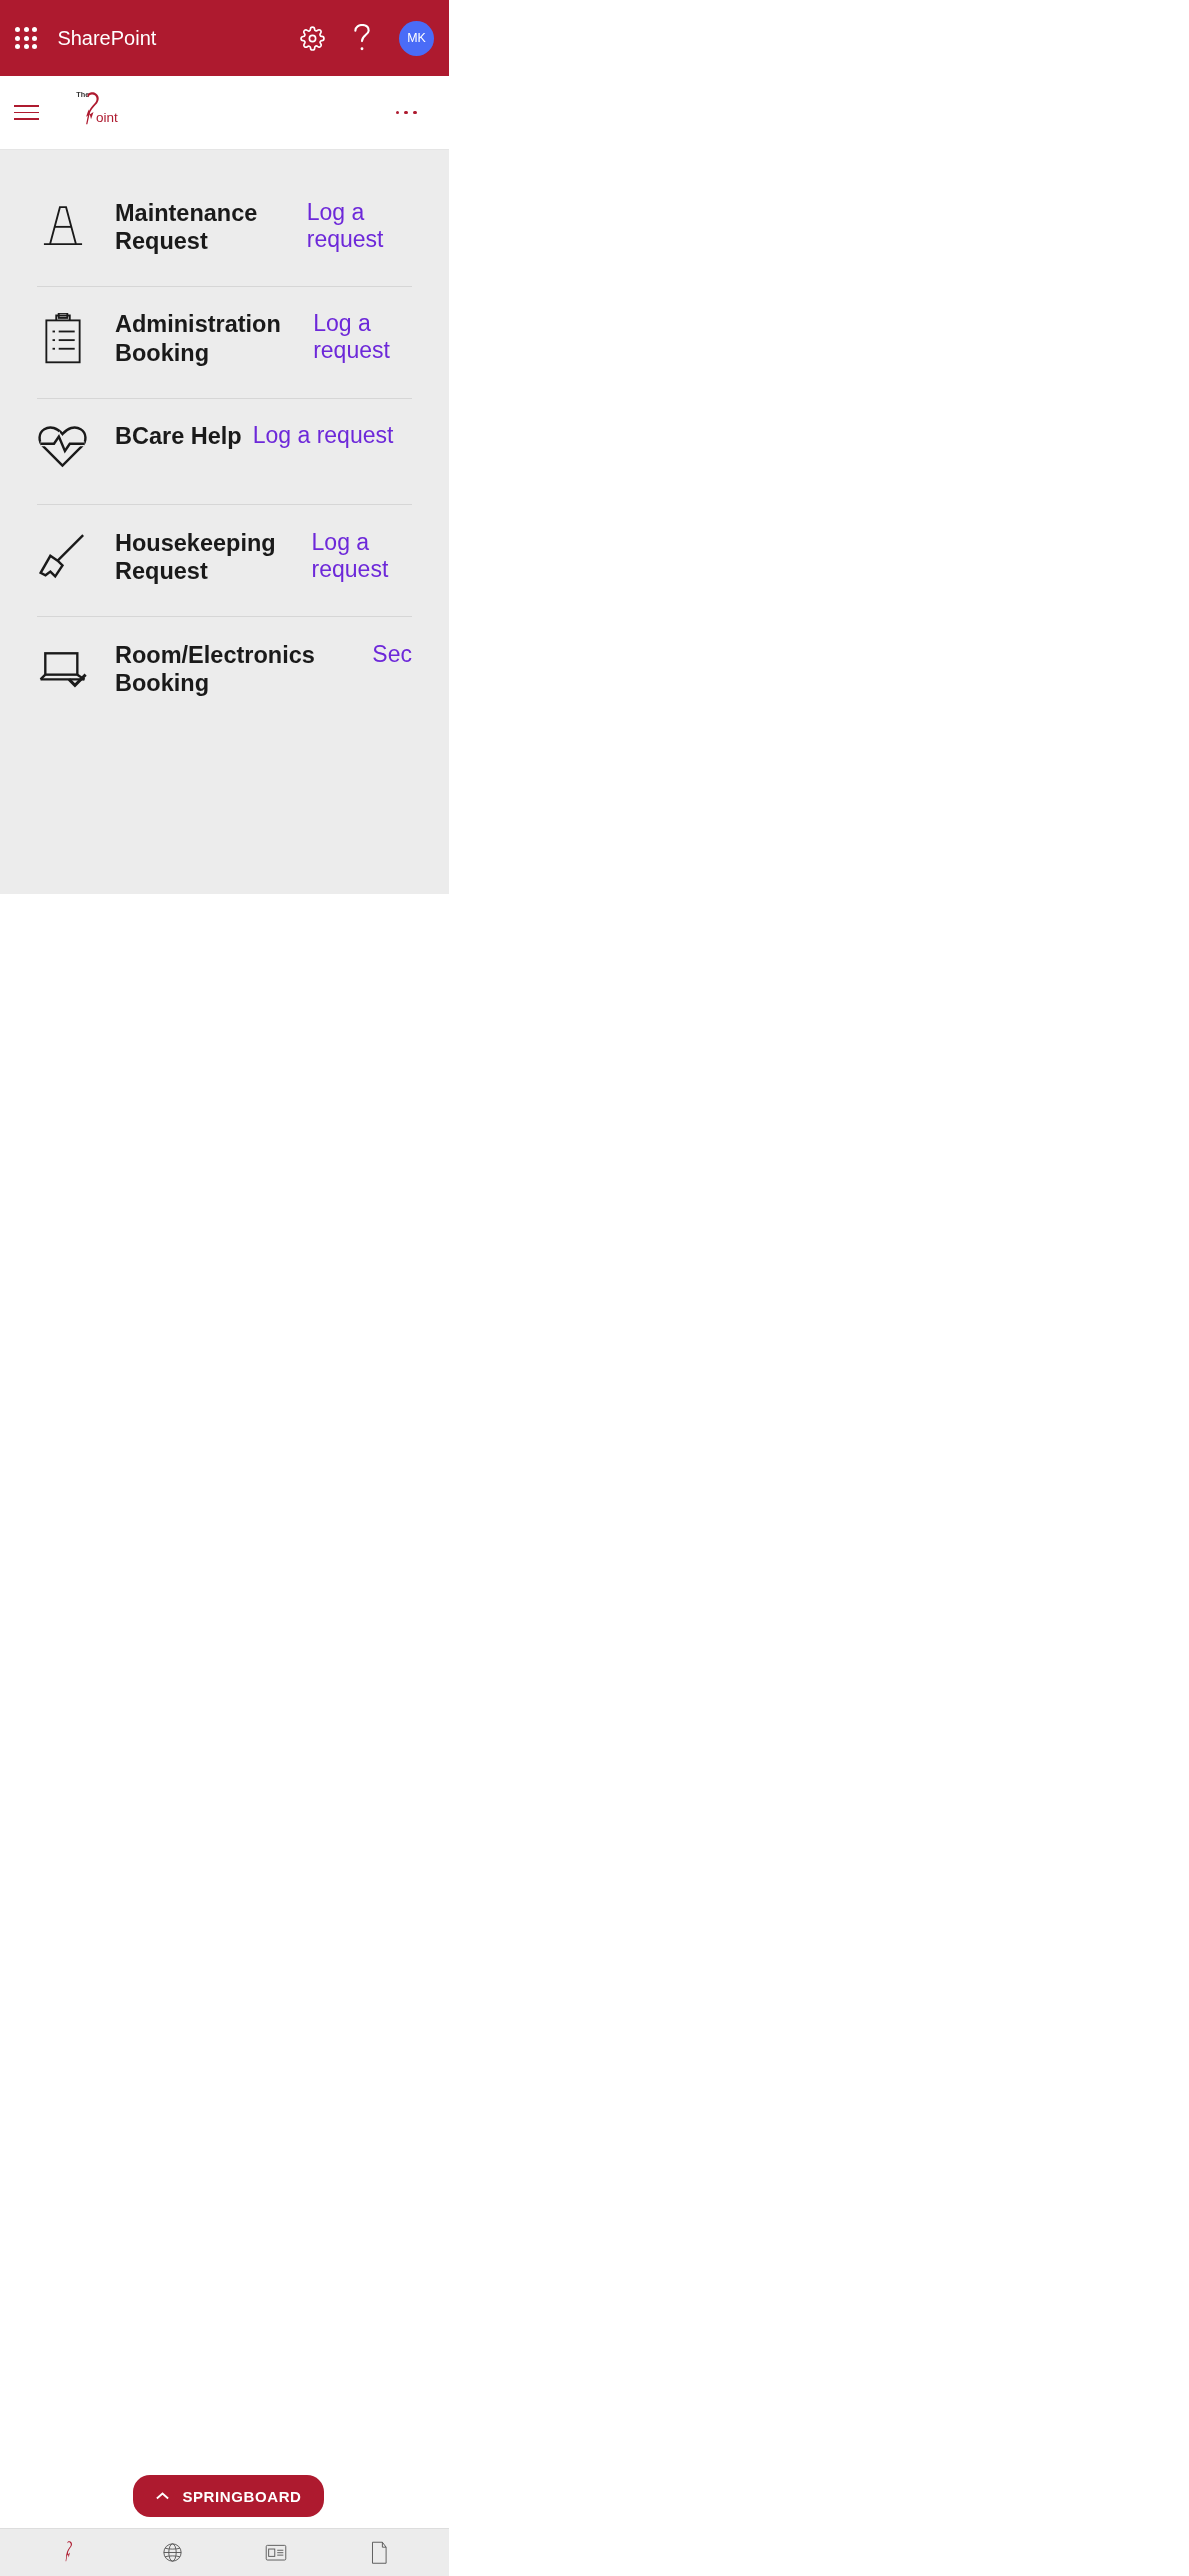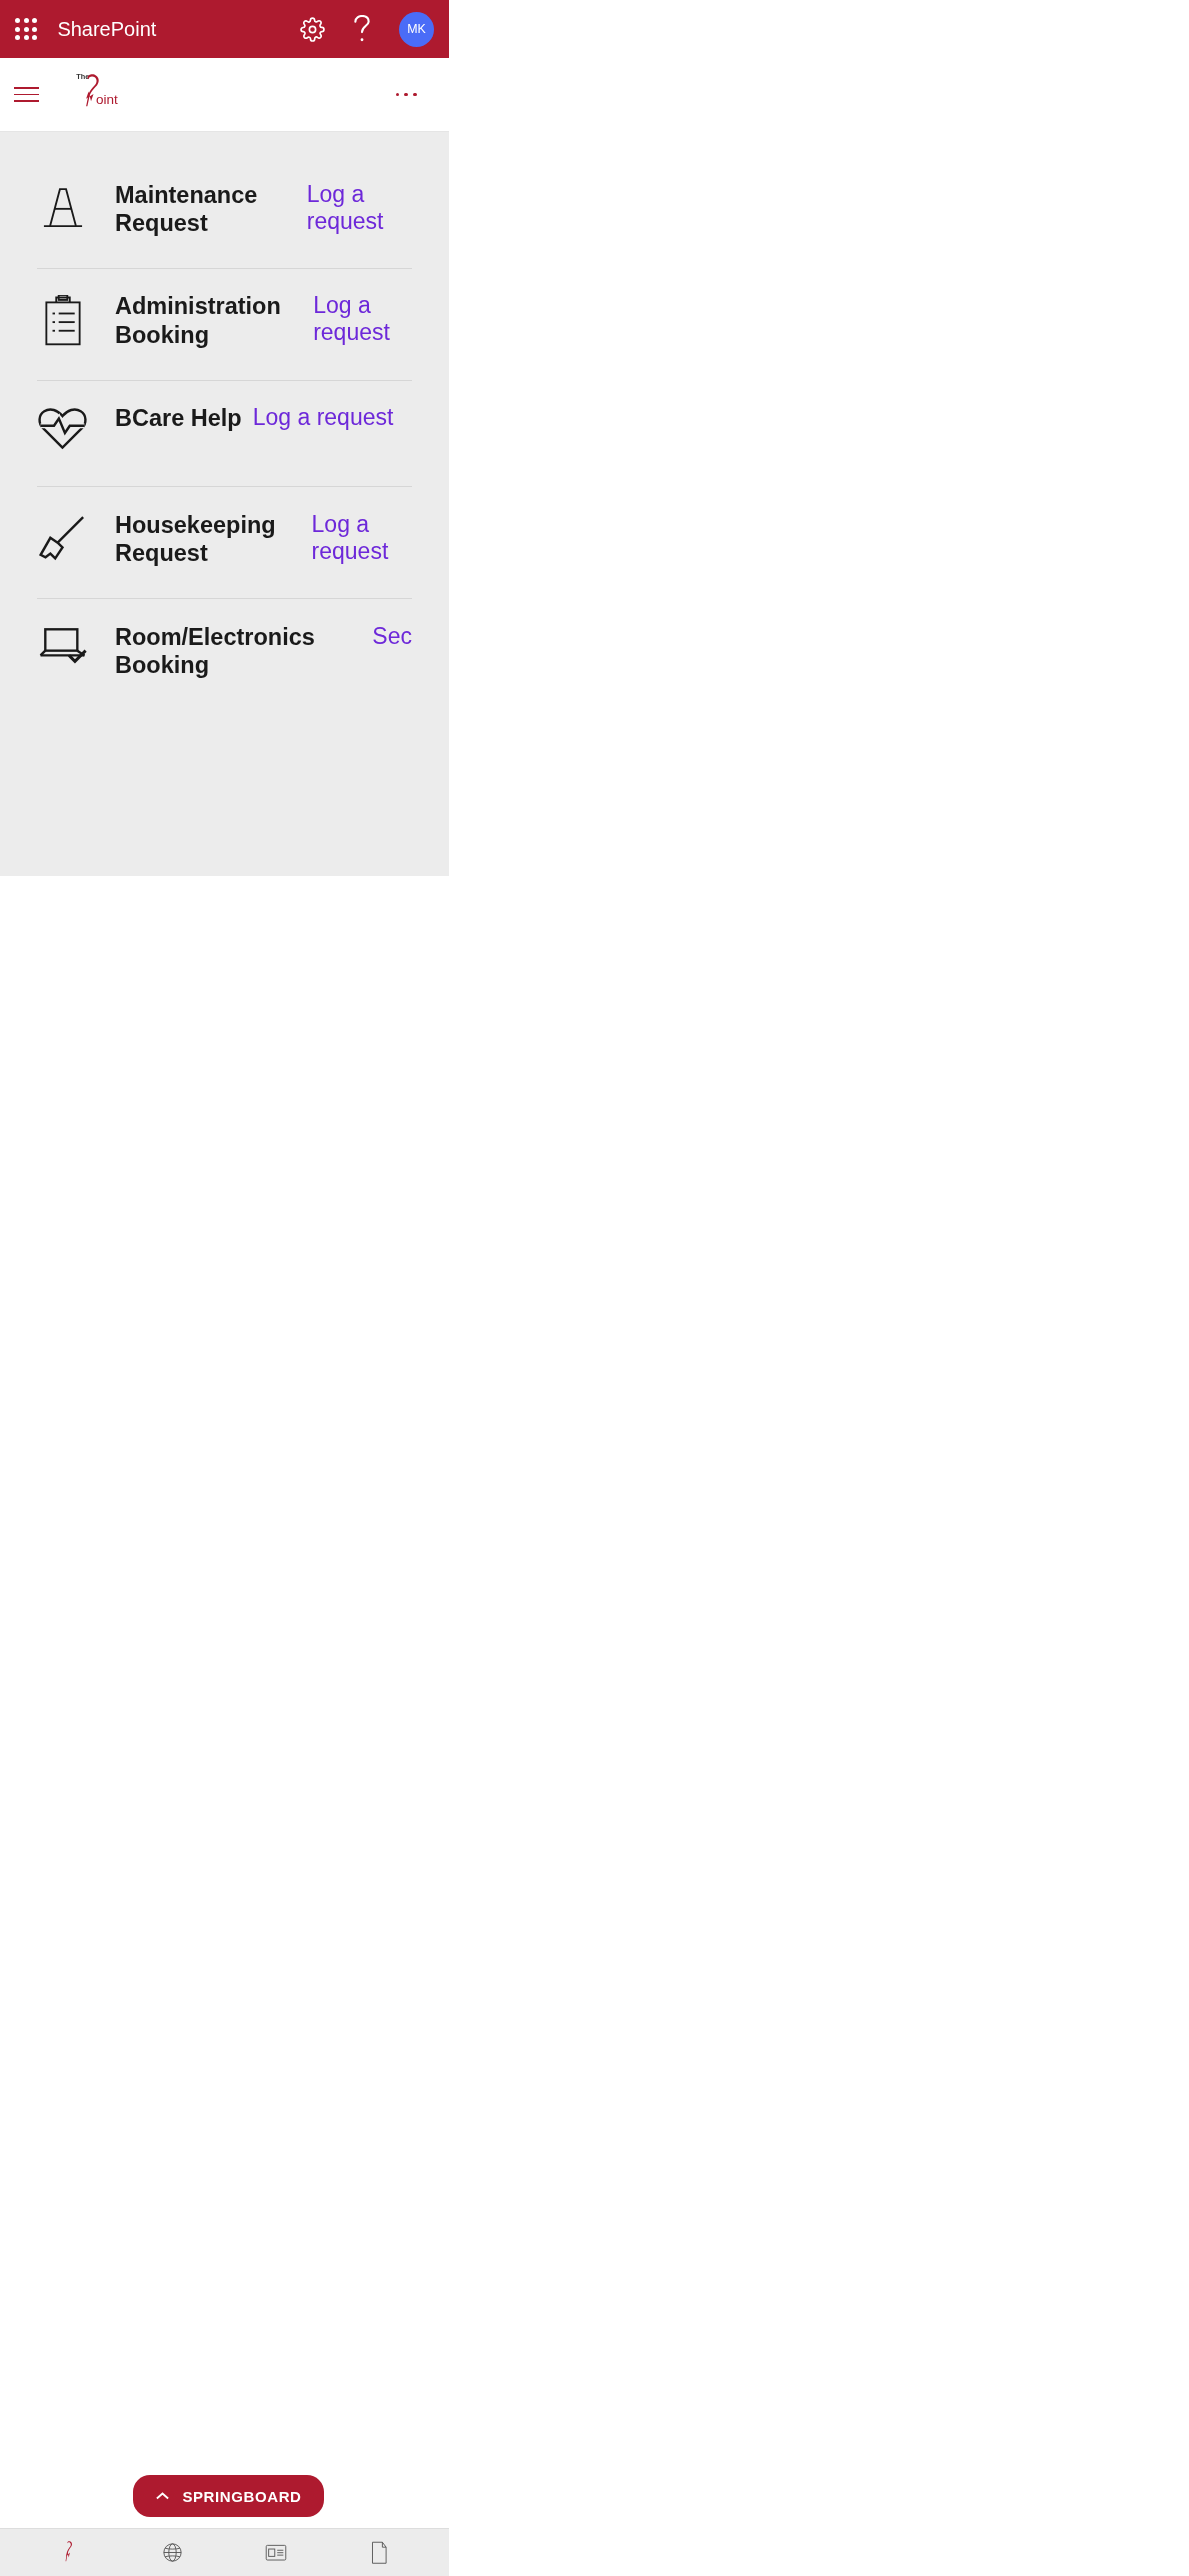--- a/index.html
+++ b/index.html
@@ -11,21 +11,21 @@
 body {
   font-family: "Segoe UI", -apple-system, BlinkMacSystemFont, sans-serif;
   background: #fff;
   width: 449px;
   overflow-x: hidden;
 }
 
 
 .top-header {
   background: #AE1A2F;
-  height: 58px;
+  height: 76px;
   display: flex;
   align-items: center;
   justify-content: space-between;
   padding: 0 15px;
   color: #fff;
 }
 
 .top-header-left {
   display: flex;
   align-items: center;
@@ -149,20 +149,21 @@
 .request-item {
   display: flex;
   align-items: flex-start;
   gap: 27px;
   padding: 23.5px 0 31px 0;
   border-bottom: 0.6px solid #d6d6d6;
 }
 
 .request-item:last-child {
   border-bottom: none;
+  align-items: flex-end;
 }
 
 .request-icon {
   width: 51px;
   height: 51px;
   display: flex;
   align-items: flex-start;
   justify-content: center;
   flex-shrink: 0;
   padding-top: 2.5px;

